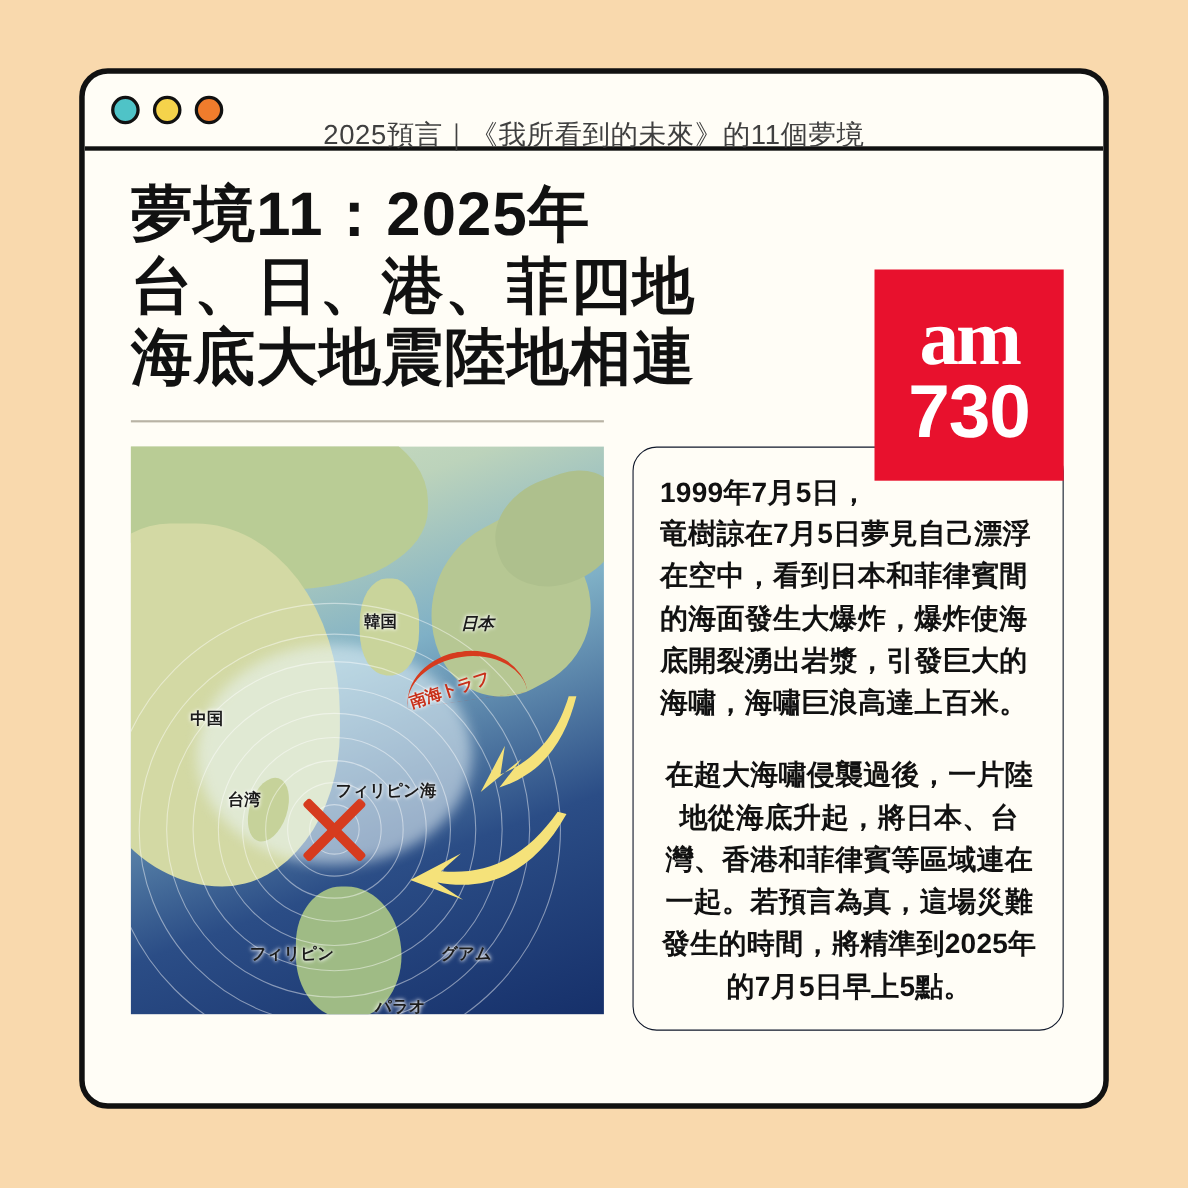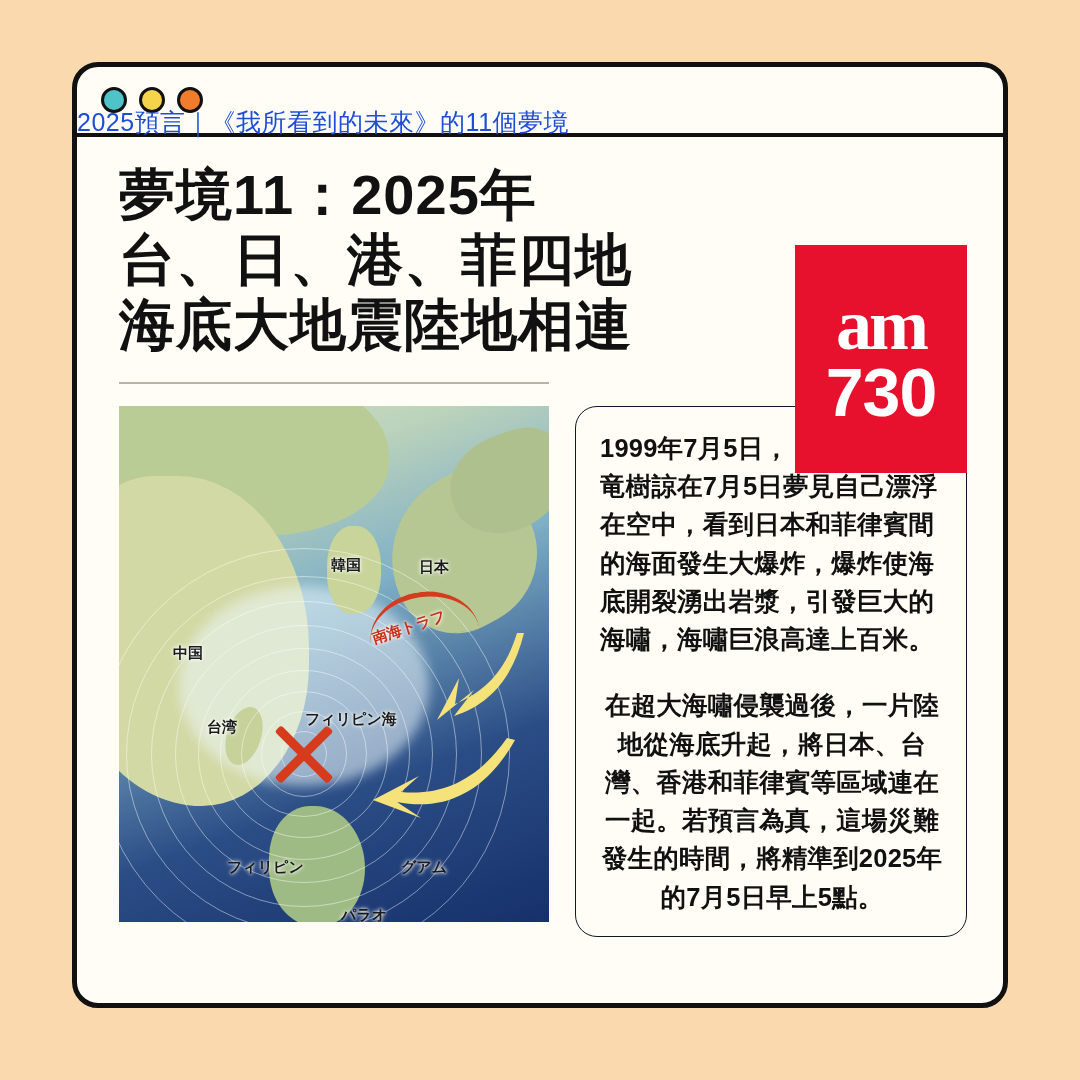--- a/index.html
+++ b/index.html
@@ -49,23 +49,23 @@
     box-sizing: border-box;
   }
   .dot.teal   { background: #4fc3c7; }
   .dot.yellow { background: #f5d34b; }
   .dot.orange { background: #f07c2c; }
 
   .titlebar-text {
     position: absolute;
     left: 0;
     right: 0;
-    text-align: left;
+    text-align: center;
     font-size: 25px;
-    color: #1d4ed8;
+    color: #404040;
     letter-spacing: 0.5px;
     pointer-events: none;
     margin-top: 44px;
   }
 
   
   .headline-wrap {
     position: relative;
     padding: 26px 40px 0 42px;
   }
@@ -77,21 +77,21 @@
     letter-spacing: 1px;
     max-width: 640px;
     white-space: pre-line;
   }
 
   .logo {
     position: absolute;
     right: 36px;
     top: 108px;
     width: 172px;
-    height: 228px;
+    height: 192px;
     background: #e8112d;
     display: flex;
     flex-direction: column;
     align-items: center;
     justify-content: center;
     overflow: hidden;
   }
   .logo-top {
     color: #ffffff;
     font-size: 72px;
@@ -297,21 +297,21 @@
           <path d="M105,5 C95,45 75,75 35,88 L55,62 L18,92 L40,50 L36,76 C70,62 88,38 98,5 Z" fill="#f5e27a"></path>
         </svg>
       </div>
       <div class="arrow" style="left:248px; top:330px;">
         <svg width="150" height="90" viewBox="0 0 150 90">
           <path d="M148,4 C120,54 80,76 30,66 L54,82 L6,64 L52,40 L34,56 C78,60 112,42 140,2 Z" fill="#f5e27a"></path>
         </svg>
       </div>
 
       <div class="maplabel" style="left:212px; top:150px;">韓国</div>
-      <div class="maplabel" style="left:300px; top:152px;">日本</div>
+      <div class="maplabel" style="left:300px; top:152px;font-style:italic;">日本</div>
       <div class="maplabel" style="left:18px; top:238px;margin-left:36px;">中国</div>
       <div class="maplabel red" style="left:252px; top:212px;">南海トラフ</div>
       <div class="maplabel" style="left:88px; top:312px;">台湾</div>
       <div class="maplabel" style="left:186px; top:304px;">フィリピン海</div>
       <div class="maplabel" style="left:108px; top:452px;">フィリピン</div>
       <div class="maplabel" style="left:282px; top:452px;">グアム</div>
       <div class="maplabel" style="left:222px; top:500px;">パラオ</div>
     </div>
 
     <div class="textbox">

